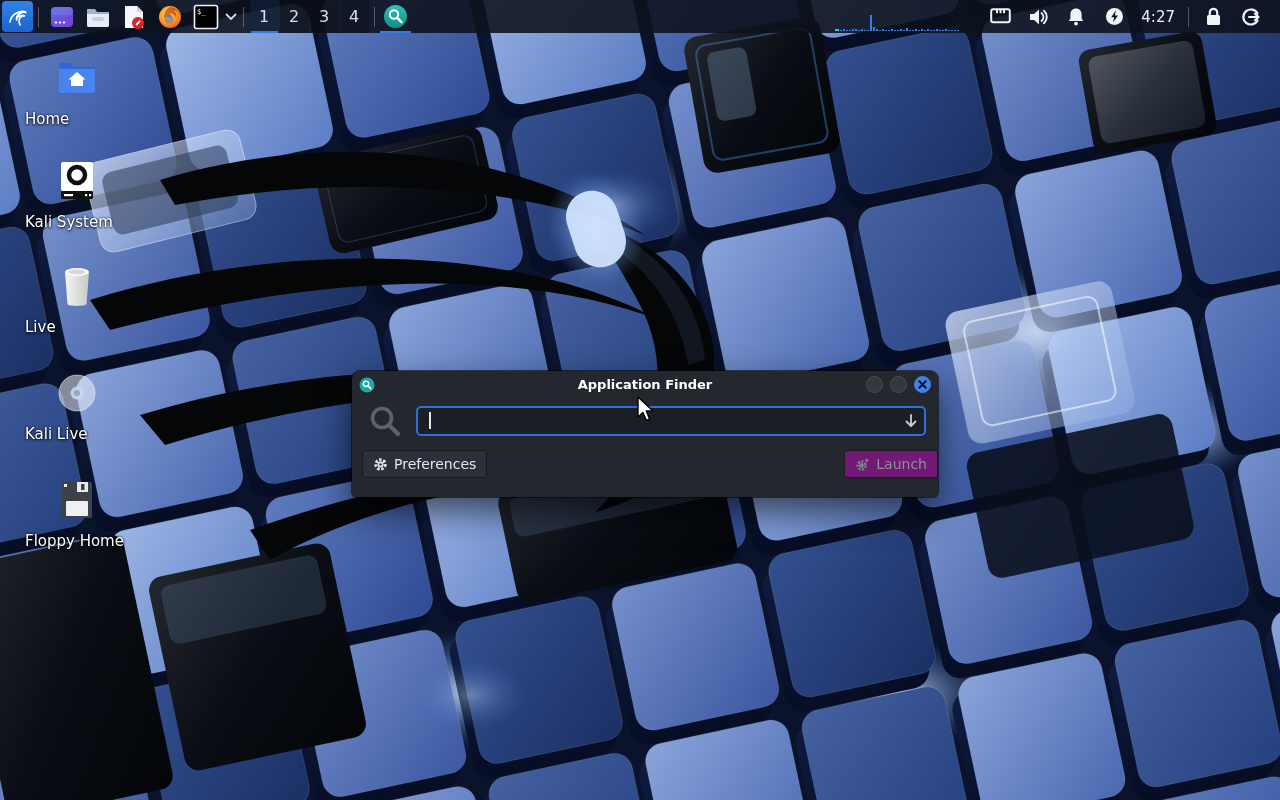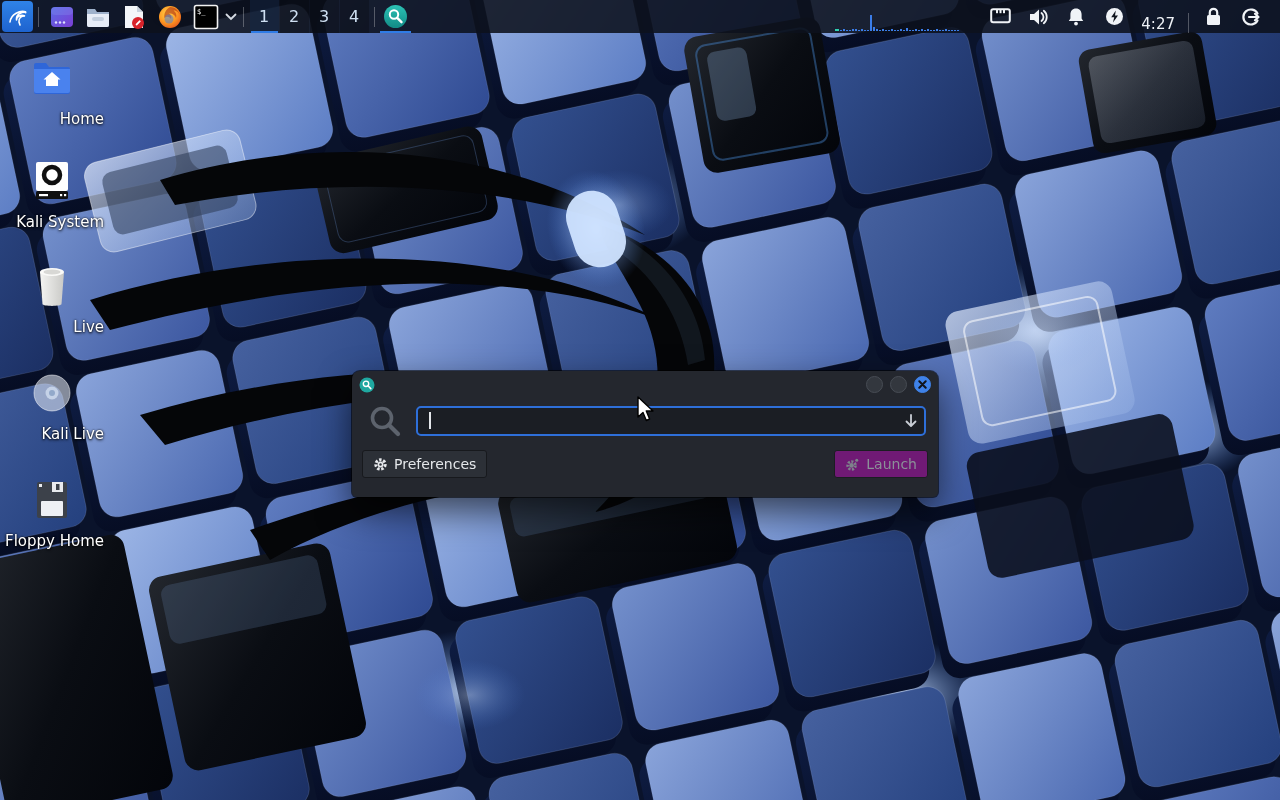--- a/index.html
+++ b/index.html
@@ -16,29 +16,29 @@
   .menu-btn{width:31px;height:31px;margin-left:2px;border-radius:4px;flex:none;
     background:linear-gradient(180deg,#2f83e8,#1e63cf);display:flex;align-items:center;justify-content:center;cursor:pointer;}
   .launcher{width:27px;height:31px;display:flex;align-items:center;justify-content:center;flex:none;margin:0 4.5px;cursor:pointer;}
   .chevron{width:14px;height:31px;display:flex;align-items:center;justify-content:center;flex:none;cursor:pointer;}
   .ws-btn{width:29px;height:33px;margin:0 .5px;flex:none;position:relative;display:flex;align-items:center;justify-content:center;
     color:#cfe0f2;font-size:16px;background:rgba(0,0,0,0.22);cursor:pointer;}
   .ws-btn.active{background:rgba(20,40,70,0.45);}
   .ws-btn.active::after{content:"";position:absolute;left:1px;right:1px;bottom:0;height:2px;background:#2f7ce6;}
   .finder-launch{width:31px;height:33px;flex:none;position:relative;display:flex;align-items:center;justify-content:center;cursor:pointer;}
   .finder-launch::after{content:"";position:absolute;left:0;right:0;bottom:0;height:2px;background:#2f7ce6;}
-  .panel-right{margin-left:auto;display:flex;align-items:flex-end;height:33px;padding-right:10px;}
+  .panel-right{margin-left:auto;display:flex;align-items:center;height:33px;padding-right:10px;}
   .cpu-graph{width:132px;height:33px;display:flex;align-items:flex-end;gap:1px;padding-bottom:2px;margin-right:14px;cursor:pointer;}
   .cpu-bar{width:2px;background:#3b7de8;flex:none;}
   .cpu-bar.teal{background:#2fd0b2;width:4px;}
   .tray-icon{width:22px;height:33px;display:flex;align-items:center;justify-content:center;margin:0 8px;cursor:pointer;}
   .clock{color:#eef1f6;font-size:15px;margin:0 8px;cursor:pointer;}
 
   
-  .desk-icon{position:absolute;left:0;width:104px;text-align:right;z-index:10;cursor:pointer;}
+  .desk-icon{position:absolute;left:25px;width:104px;text-align:left;z-index:10;cursor:pointer;}
   .desk-icon .ic{height:46px;display:flex;align-items:center;justify-content:center;}
   .desk-icon .lbl{margin-top:9px;color:#ffffff;font-size:15px;
     text-shadow:0 1px 3px rgba(0,0,0,0.95),0 0 2px rgba(0,0,0,0.8);}
 
   
   .window{position:absolute;left:352px;top:371px;width:586px;height:126px;z-index:60;
     background:#24272e;border-radius:8px 8px 5px 5px;
     box-shadow:0 14px 34px rgba(0,0,0,0.6),0 0 0 1px rgba(0,0,0,0.55);}
   .titlebar{height:27px;display:flex;align-items:center;padding:0 7px;position:relative;}
   .win-title{position:absolute;left:0;right:0;text-align:center;color:#ffffff;
@@ -46,21 +46,21 @@
   .win-controls{margin-left:auto;display:flex;gap:7px;z-index:2;}
   .ctl{width:17px;height:17px;border-radius:50%;background:#33373e;border:1px solid #474c54;cursor:pointer;}
   .ctl.close{background:#3f82e8;border-color:#3f82e8;display:flex;align-items:center;justify-content:center;}
   .win-body{padding:6px 10px 0 10px;display:flex;align-items:center;}
   .big-mag{flex:none;margin:0 14px 0 6px;}
   .search-wrap{position:relative;width:510px;height:30px;}
   .search-input{width:100%;height:100%;background:#1b1e24;border:2px solid #2e6fd9;border-radius:5px;
     color:#e6e9ee;font-size:14px;padding:0 28px 0 13px;outline:none;font-family:"DejaVu Sans",sans-serif;}
   .caret{position:absolute;left:13px;top:6px;width:1.5px;height:17px;background:#e3e6ea;pointer-events:none;}
   .drop-arrow{position:absolute;right:7px;top:7px;pointer-events:auto;cursor:pointer;}
-  .btn-row{display:flex;align-items:center;padding:12px 10px 0 10px;}
+  .btn-row{display:flex;align-items:center;padding:12px 0 0 10px;}
   .afbtn{height:28px;display:flex;align-items:center;gap:6px;padding:0 10px;border-radius:3px;
     background:#2c3037;border:1px solid #17191d;color:#e4e7ea;font-size:14px;cursor:pointer;}
   .afbtn.disabled{color:#8b9098;background:#701a75;border-color:#1b1d22;cursor:default;margin-left:auto;}
 
   .cursor{position:absolute;left:636px;top:396px;z-index:100;pointer-events:none;}
 </style>
 </head>
 <body>
 
 <svg id="wallpaper" viewBox="0 0 1280 800">
@@ -684,20 +684,21 @@
   <div class="lbl">Floppy Home</div>
 </div>
 
 <div class="window">
   <div class="titlebar">
     <svg width="16" height="16" viewBox="0 0 16 16">
       <circle cx="8" cy="8" r="7.5" fill="#1fa8a0"></circle>
       <circle cx="7" cy="6.8" r="2.7" fill="none" stroke="#ffffff" stroke-width="1.4"></circle>
       <line x1="9" y1="8.8" x2="11.8" y2="11.6" stroke="#ffffff" stroke-width="1.6" stroke-linecap="round"></line>
     </svg>
+    <div class="win-title">Application Finder</div>
     <div class="win-controls">
       <div class="ctl"></div>
       <div class="ctl"></div>
       <div class="ctl close">
         <svg width="9" height="9" viewBox="0 0 9 9">
           <path d="M1.3 1.3 L7.7 7.7 M7.7 1.3 L1.3 7.7" stroke="#10131a" stroke-width="2" stroke-linecap="round"></path>
         </svg>
       </div>
     </div>
   </div>

